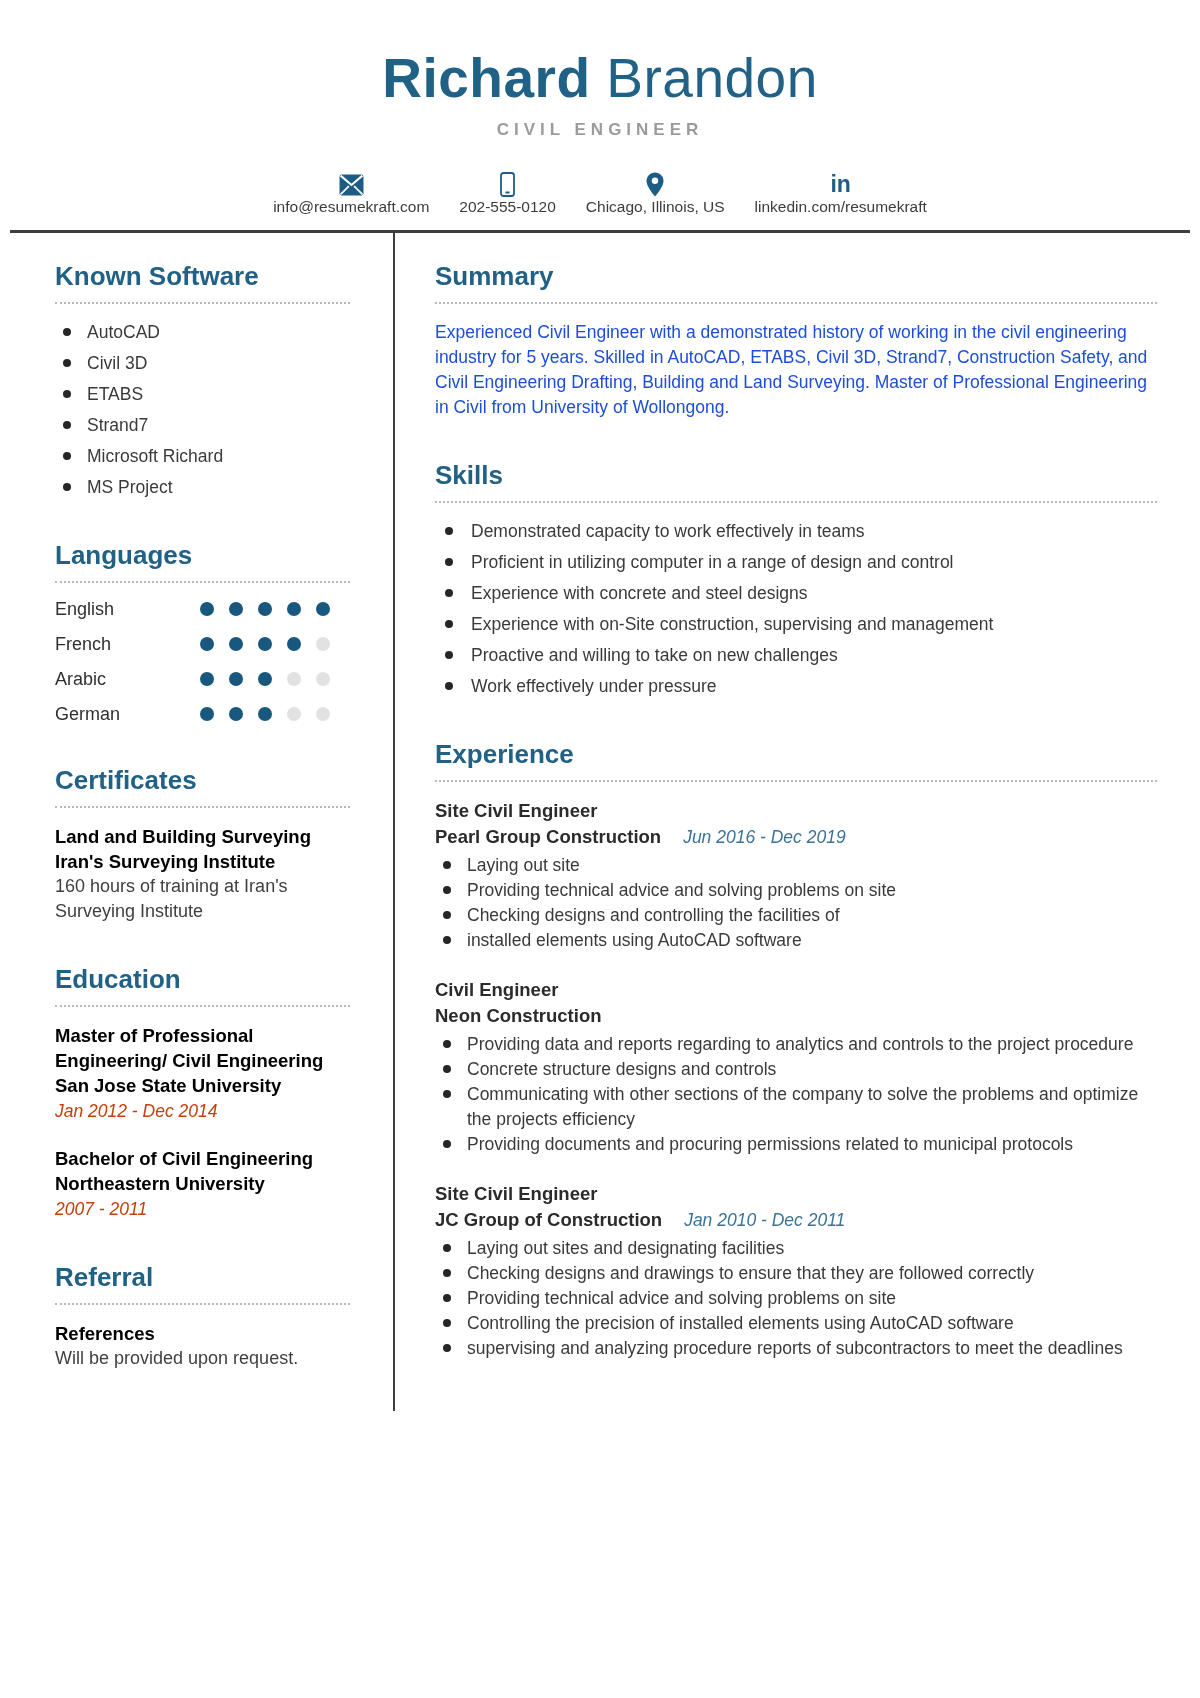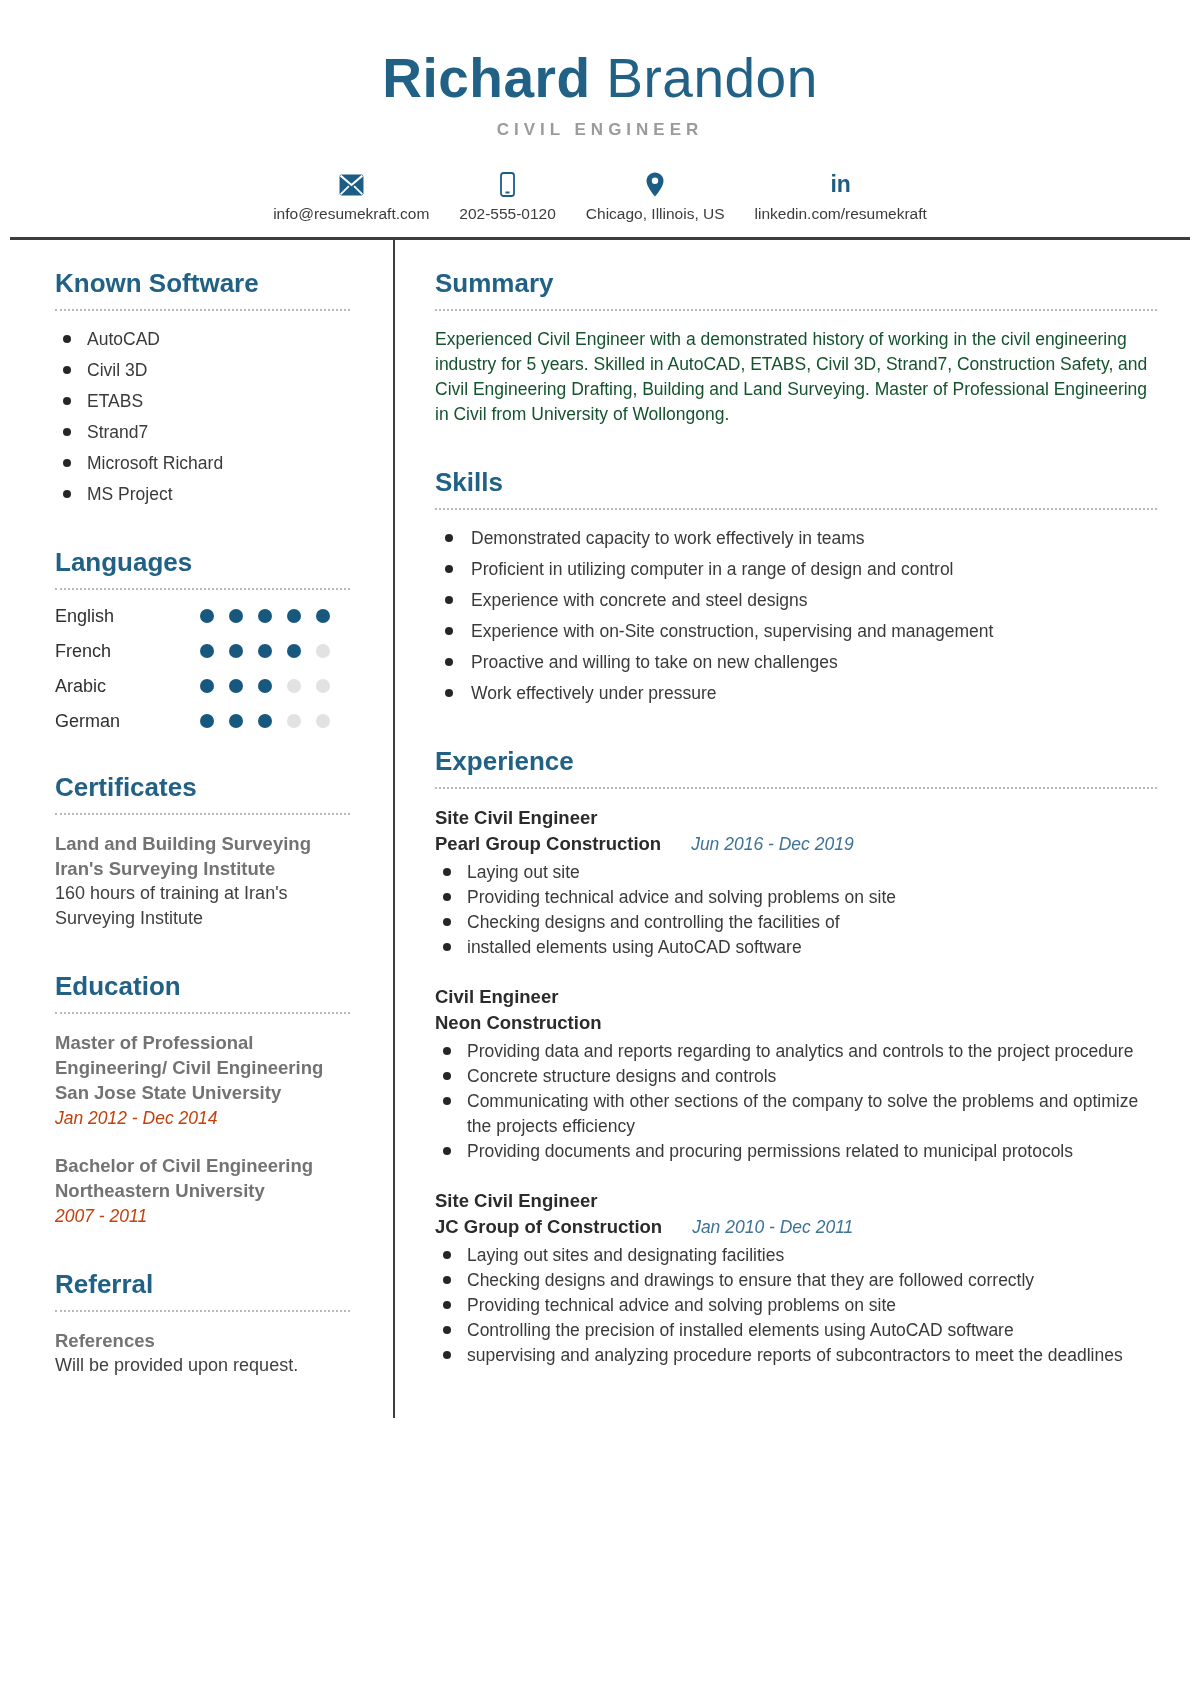--- a/index.html
+++ b/index.html
@@ -9,21 +9,21 @@
 
   
   .header { text-align:center; padding-top:50px; }
   .name { font-size:55px; line-height:1.05; color:#216185; font-weight:400; letter-spacing:0.5px; }
   .name .first { font-weight:700; }
   .subtitle { margin-top:12px; font-size:17px; font-weight:600; letter-spacing:5px; color:#9b9b9b; }
   .contacts { margin-top:32px; display:flex; justify-content:center; align-items:flex-end; gap:30px; }
   .contact { display:flex; flex-direction:column; align-items:center; }
   .cicon { height:26px; display:flex; align-items:center; justify-content:center;text-align:right; }
   .in-glyph { font-size:23px; font-weight:700; color:#1d5d85; line-height:1; }
-  .ctext { margin-top:7px; font-size:15.5px; color:#3c3c3c; }
+  .ctext { font-size:15.5px; color:#3c3c3c; }
   .rule { height:3px; background:#3d3d3d; margin:14px 10px 0 10px; }
 
   
   .cols { display:flex; align-items:stretch; }
   .left  { width:395px; border-right:2px solid #3d3d3d; padding:28px 43px 40px 55px; }
   .right { flex:1; padding:28px 43px 40px 40px; }
 
   h2.sec-title { font-size:26px; font-weight:700; color:#216185;
                  padding-bottom:10px; border-bottom:2px dotted #b8b8b8; margin-bottom:16px; }
   .left section, .right section { margin-bottom:40px; }
@@ -39,32 +39,32 @@
 
   
   .lang-row { display:flex; align-items:center; margin-bottom:14px; }
   .lang-name { width:145px; font-size:18px; color:#303030; }
   .dots { display:flex; gap:15px; }
   .dot { width:14px; height:14px; border-radius:50%; }
   .dot.filled { background:#19587e; }
   .dot.empty  { background:#e2e2e2; }
 
   
-  .bold-line { font-size:18.5px; font-weight:700; line-height:25px; color:#737373; }
+  .bold-line { font-size:18.5px; font-weight:700; line-height:25px; color:#000000; }
   .plain-line { font-size:18px; line-height:25px; color:#3f3f3f; }
   .date-line { font-size:17.5px; font-style:italic; color:#c2410c; line-height:25px; margin-top:1px; }
   .edu-entry { margin-bottom:22px; }
   .edu-entry:last-child { margin-bottom:0; }
 
   
-  .summary-text { font-size:17.5px; line-height:25px; color:#14532d; }
+  .summary-text { font-size:17.5px; line-height:25px; color:#1d4ed8; }
   .job { margin-bottom:24px; }
   .job:last-child { margin-bottom:0; }
   .job-role, .job-company { font-size:18.5px; font-weight:700; color:#2b2b2b; line-height:26px; }
-  .job-dates { font-size:17.5px; font-style:italic; font-weight:400; color:#3c7396; margin-left:30px; }
+  .job-dates { font-size:17.5px; font-style:italic; font-weight:400; color:#3c7396; margin-left:22px; }
   .job-bullets { margin-top:3px; }
   .job-bullets li { margin-bottom:0; }
 </style>
 </head>
 <body>
 
 <div class="page">
 
   <header class="header">
     <h1 class="name"><span class="first">Richard</span>

